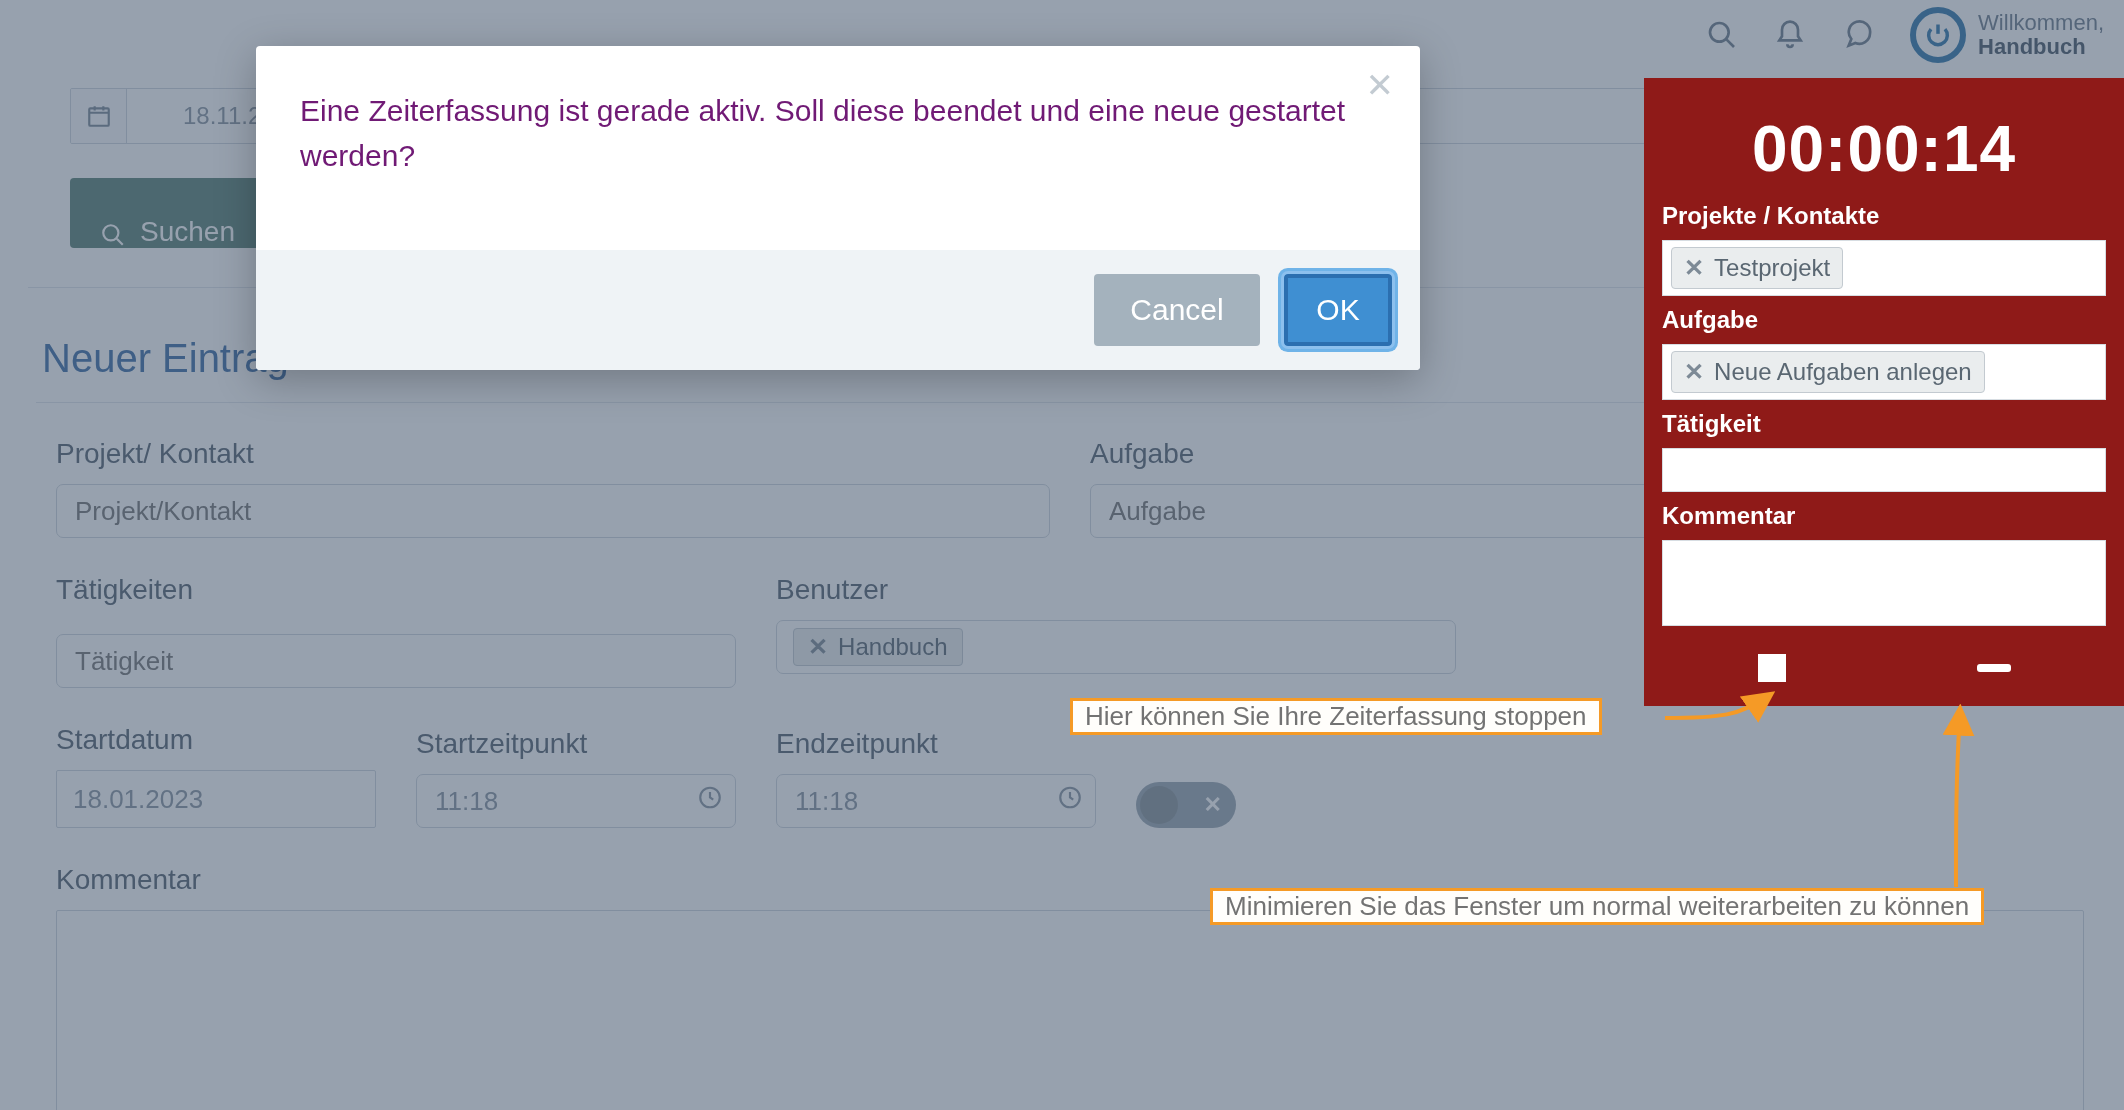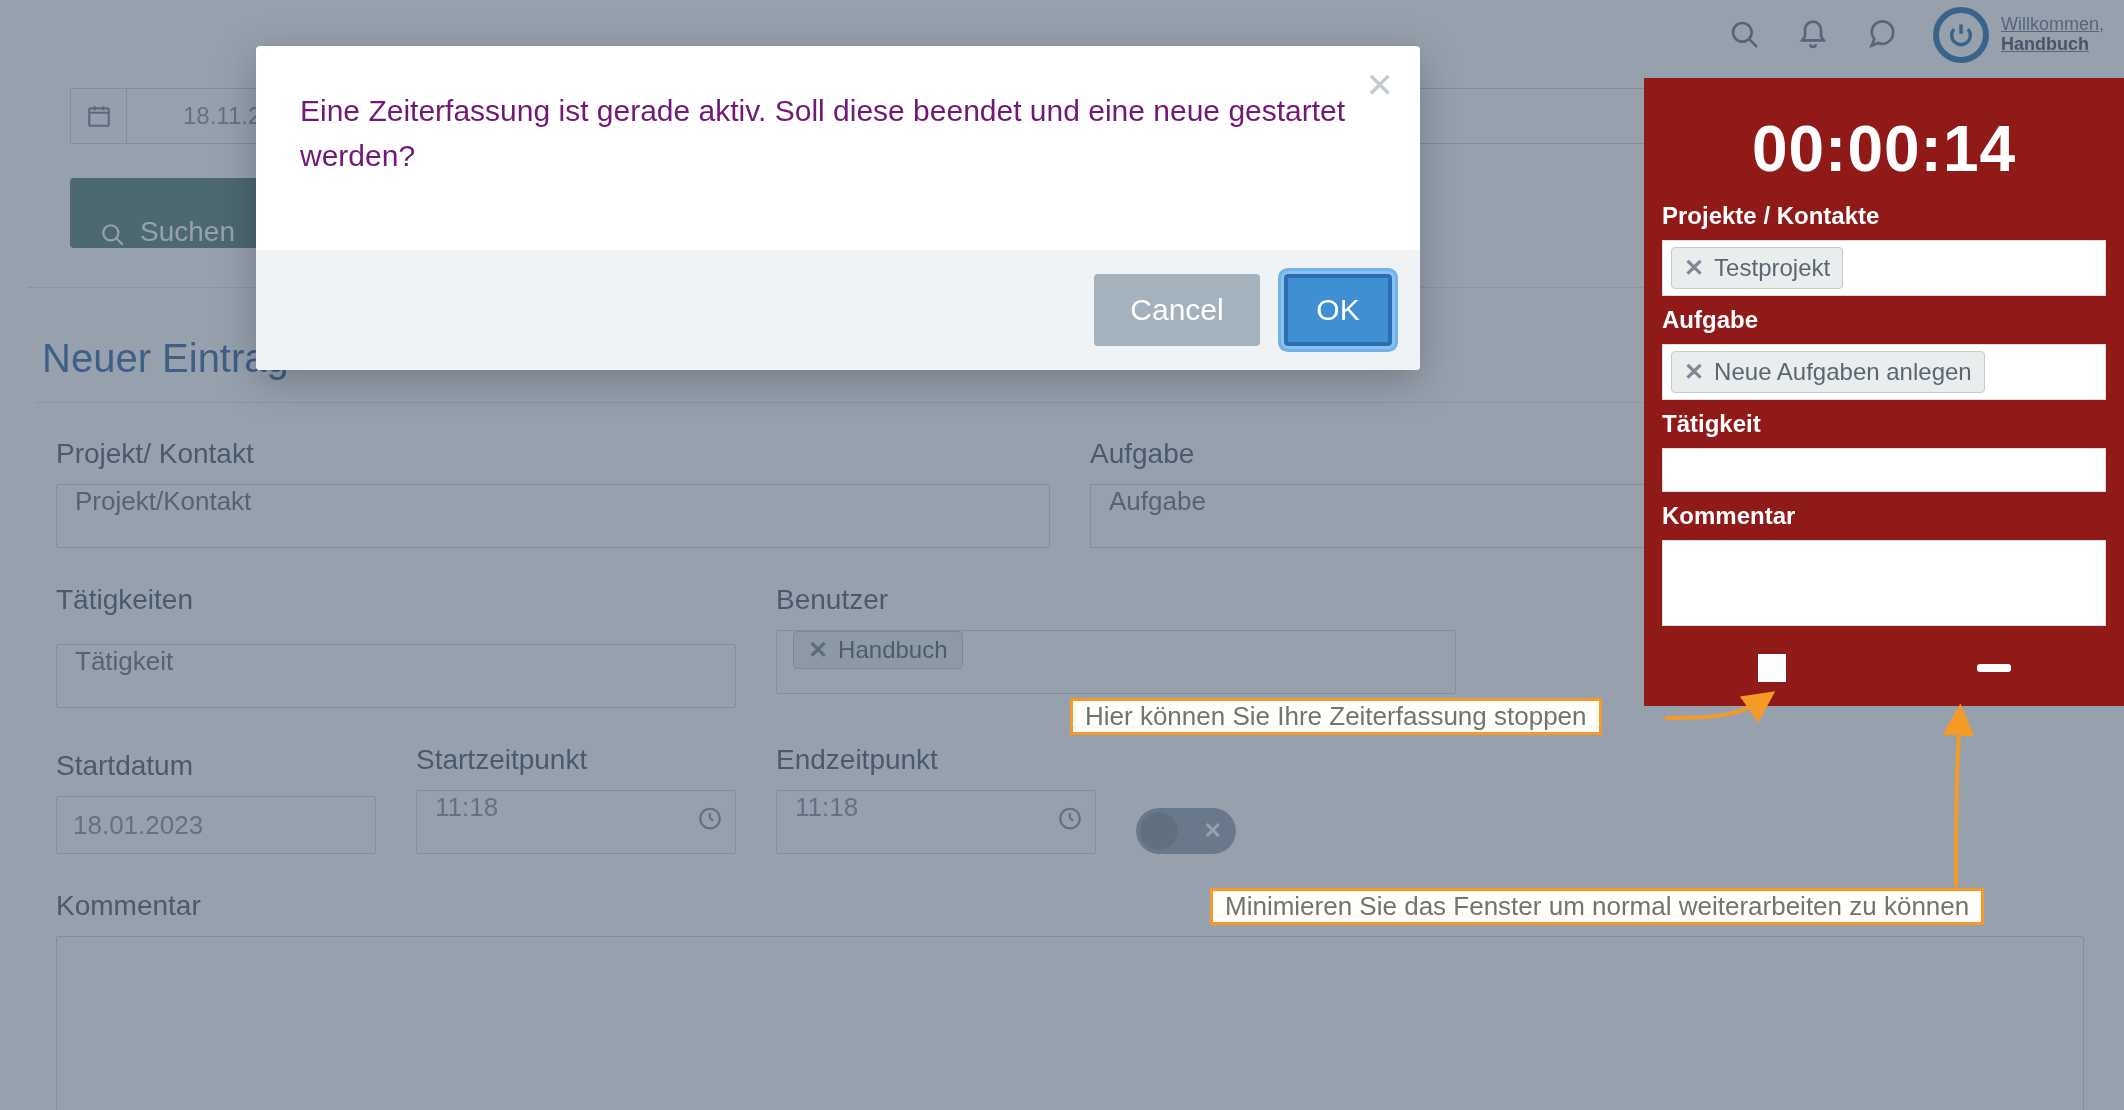--- a/index.html
+++ b/index.html
@@ -56,21 +56,21 @@
   .top-icon { cursor: pointer; }
   .welcome-wrap {
     display: flex; align-items: center; gap: 12px;
   }
   .power-ring {
     width: 56px; height: 56px; border-radius: 50%;
     border: 6px solid #2f77ab;
     display: flex; align-items: center; justify-content: center;
     color: #2f77ab;
   }
-  .welcome-text { line-height: 1.1; font-size: 18px; text-decoration: underline; }
+  .welcome-text { line-height: 1.1; font-size: 22px; }
   .welcome-text .hello { color: #6d7c8c; }
   .welcome-text .name { font-weight: 700; color: #4b5a69; }
 
   
   .filter-row {
     position: absolute;
     top: 88px; left: 70px; right: 60px;
     display: flex; gap: 14px; align-items: center;
   }
   .date-input-group {
@@ -123,23 +123,23 @@
 
   
   .form {
     position: absolute;
     top: 438px; left: 56px; right: 40px;
   }
   .row { display: flex; gap: 40px; margin-bottom: 36px; }
   .field { display: flex; flex-direction: column; gap: 14px; }
   .label { font-size: 28px; color: #556270; }
   .input, .tagbox {
-    height: 64px; border: 1px solid var(--border); background: #fff; border-radius: 2px;
+    height: 54px; border: 1px solid var(--border); background: #fff; border-radius: 7px;
     padding: 0 16px; font-size: 26px; color: #8a96a2;
-    display: flex; align-items: flex-start;
+    display: flex; align-items: center;
   }
   .input input { border: none; outline: none; width: 100%; font-size: 26px; color: #8a96a2; background: transparent; }
   .tag {
     display: inline-flex; align-items: center; gap: 10px;
     background: var(--tag-bg); border: 1px solid var(--tag-border);
     border-radius: 4px; padding: 4px 14px; color: #5a6772; font-size: 24px;
   }
   .tag .x { font-weight: 700; color: #7d8a96; cursor: pointer; }
 
   .with-icon { position: relative; }

